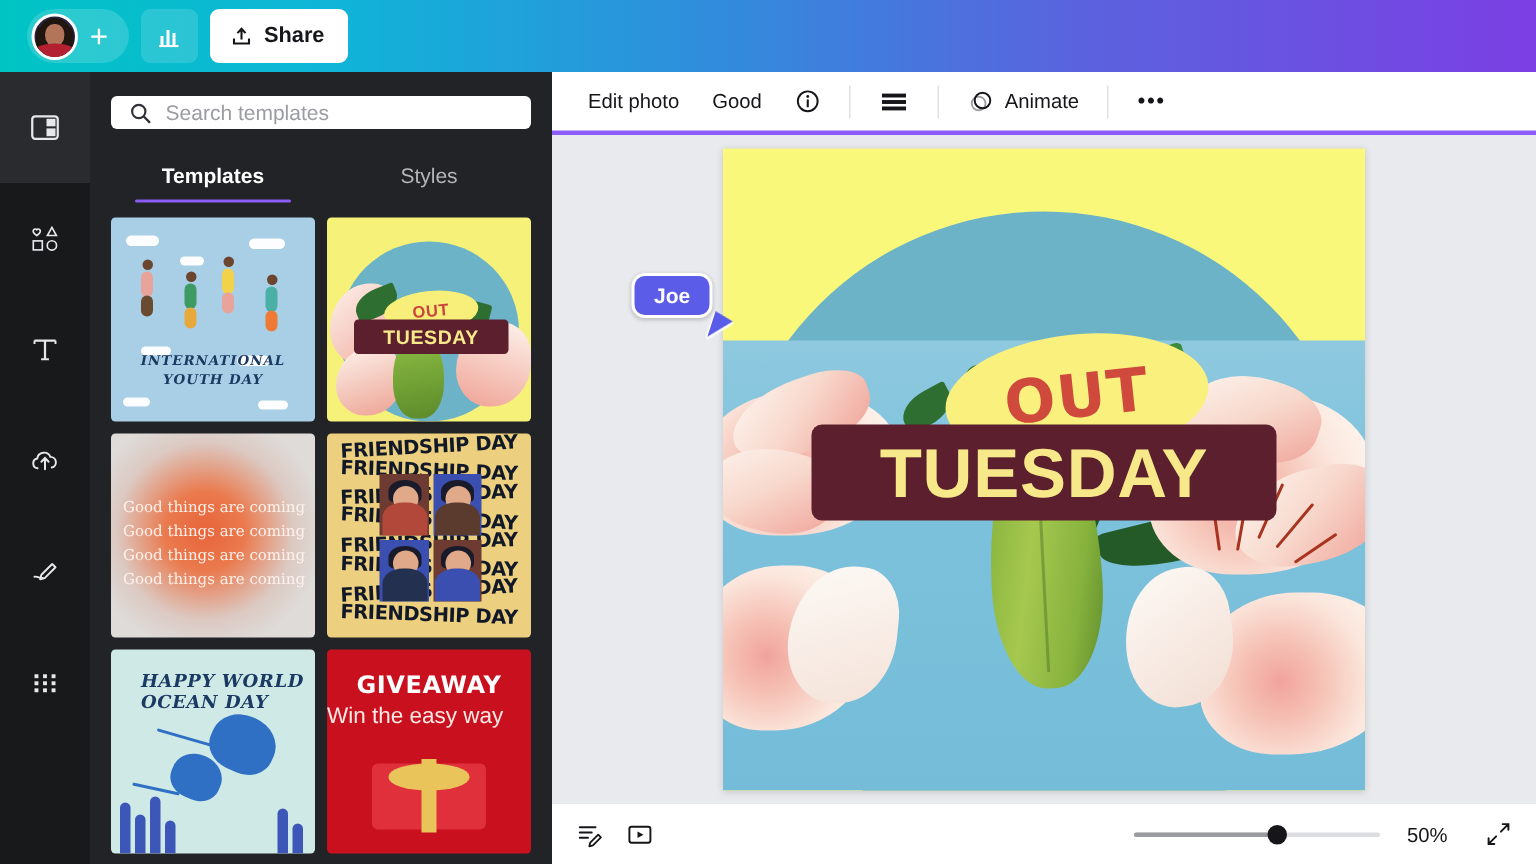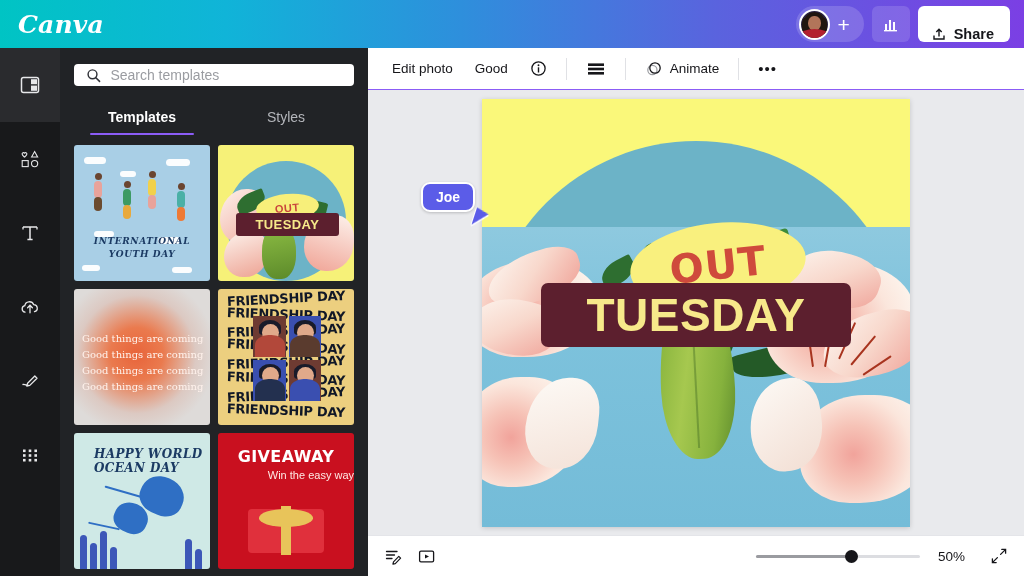--- a/index.html
+++ b/index.html
@@ -54,21 +54,21 @@
   .plus-btn {
     width: 22px; height: 22px; display: flex; align-items: center; justify-content: center;
     color: #fff; font-size: 21px; line-height: 1; font-weight: 300; cursor: pointer;
   }
   .icon-btn-top {
     width: 38px; height: 36px; border-radius: 6px;
     background: rgba(255,255,255,.14);
     display: flex; align-items: center; justify-content: center; cursor: pointer;
   }
   .share-btn {
-    display: flex; align-items: flex-end; gap: 7px;
+    display: flex; align-items: center; gap: 7px;
     background: #fff; color: #15161a; height: 36px;
     border-radius: 6px; padding: 0 16px 0 13px;
     font-size: 14.5px; font-weight: 600; cursor: pointer;
   }
 
   
   .rail {
     position: absolute; left: 0; top: 48px; width: 60px; height: 528px;
     background: #18191b;
   }
@@ -212,22 +212,22 @@
   }
 
   
   .t-give { background: #c9101f; }
   .t-give h4 {
     position: absolute; left: 0; right: 0; top: 14px; text-align: center;
     color: #fff; font-size: 16px; font-weight: 800; letter-spacing: .4px;
     font-family: "DejaVu Sans", sans-serif;
   }
   .t-give .sub {
-    position: absolute; left: 0; right: 0; top: 36px; text-align: right;
-    color: #ffe9e4; font-size: 11px;
+    position: absolute; left: 0; right: 0; top: 36px; text-align: left;
+    color: #ffe9e4; font-size: 15px;
   }
   .t-give .box {
     position: absolute; left: 22%; top: 56%; width: 56%; height: 32%;
     background: #e0303c; border-radius: 4px;
   }
   .t-give .ribbon {
     position: absolute; left: 46%; top: 54%; width: 8%; height: 36%;
     background: #e8c45a;
   }
   .t-give .bow {
@@ -236,21 +236,21 @@
   }
 
   
   .editor {
     position: absolute; left: 368px; top: 48px; width: 656px; height: 528px;
     background: #e9eaed;
   }
   .toolbar {
     height: 42px; background: #fff; display: flex; align-items: center;
     padding: 0 14px; gap: 2px;
-    border-bottom: 1px solid #8b5cf6;
+    border-bottom: 3px solid #8b5cf6;
   }
   .tb-btn {
     display: flex; align-items: center; gap: 7px;
     padding: 6px 10px; border-radius: 5px; cursor: pointer;
     font-size: 13.5px; color: #16161a; white-space: nowrap;
   }
   .tb-sep { width: 1px; height: 22px; background: #e0e1e5; margin: 0 7px; }
   .canvas-area {
     position: relative; height: 445px; display: flex;
     align-items: center; justify-content: center;
@@ -351,21 +351,20 @@
   }
   .zoomlbl { font-size: 13.5px; color: #16161a; min-width: 34px; }
   .ic { display: inline-flex; cursor: pointer; }
 </style>
 </head>
 <body>
 
 <div id="app">
 
   <div class="topbar">
-    <div class="logo">Canva</div>
     <div class="topright">
       <div class="avatar-group">
         <div class="avatar">
           <div class="face-hair"></div>
           <div class="face-skin"></div>
           <div class="hair-side"></div>
           <div class="hair-side r"></div>
           <div class="body-red"></div>
         </div>
         <div class="plus-btn">+</div>

